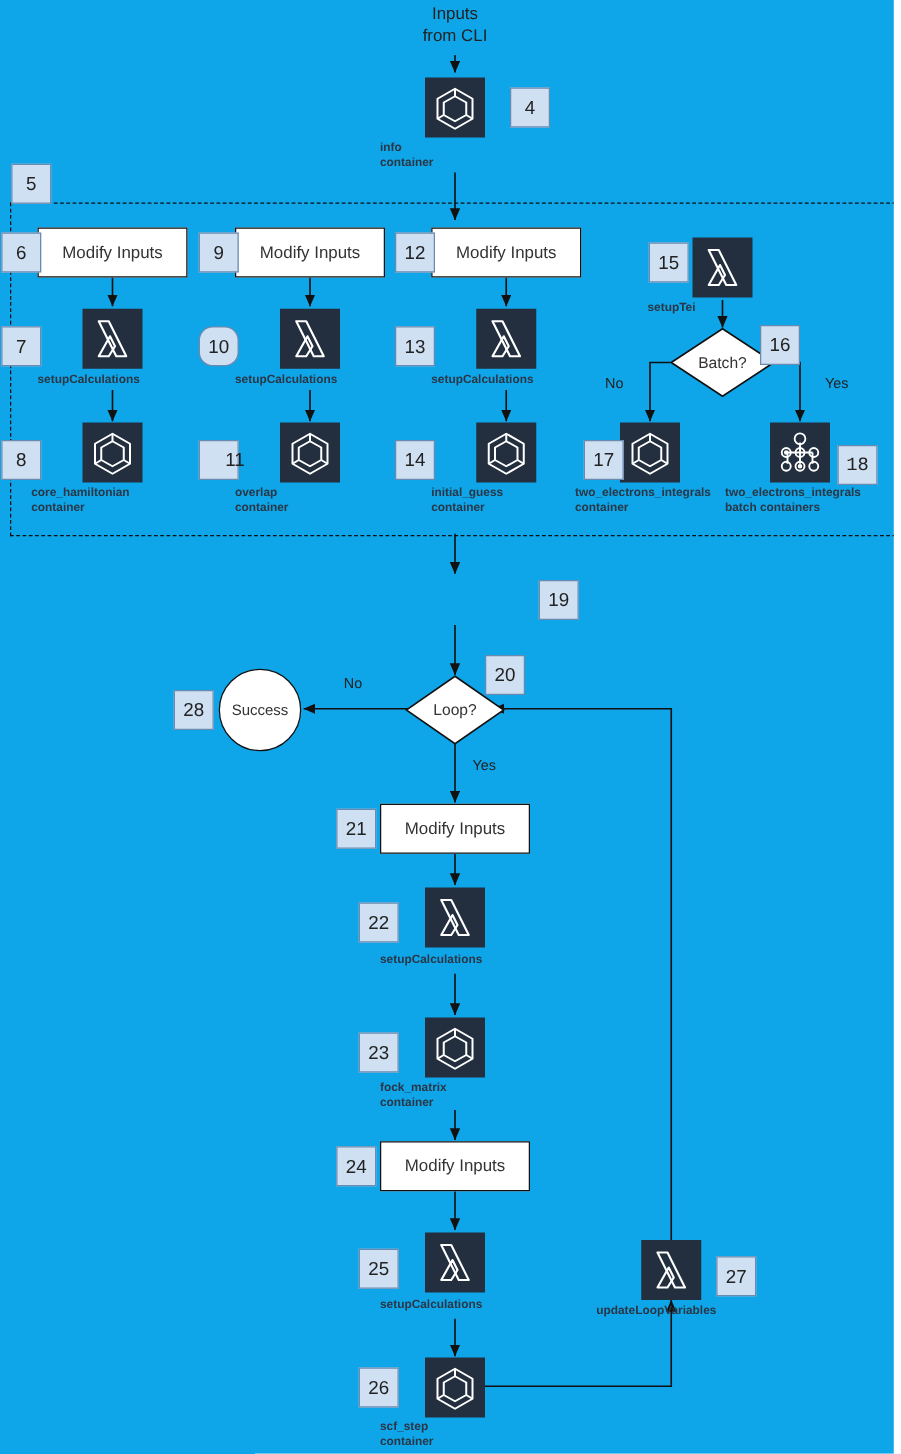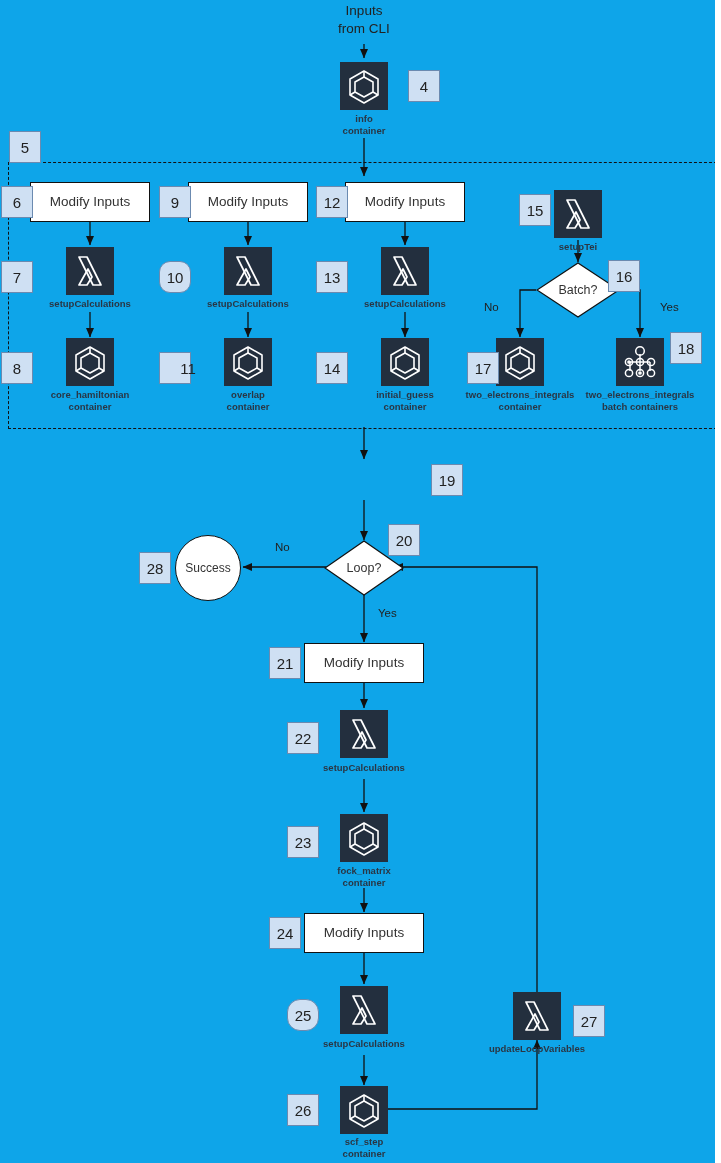--- a/index.html
+++ b/index.html
@@ -59,21 +59,20 @@
     background: #232f3e;
     z-index: 20;
   }
   .icon-tile svg { display: block; width: 48px; height: 48px; }
 
   .icon-label {
     position: absolute;
     font-size: 9.5px;
     font-weight: bold;
     color: #2a3644;
-    text-align: center;
     line-height: 1.25;
     white-space: pre-line;
     z-index: 21;
   }
 
   
   .diamond {
     position: absolute;
     z-index: 20;
   }
@@ -359,21 +358,21 @@
         <circle cx="13" cy="35" r="3.6" fill="none"></circle>
         <circle cx="24" cy="35" r="3.6" fill="none"></circle>
         <circle cx="35" cy="35" r="3.6" fill="none"></circle>
         <circle cx="13" cy="24" r="1.1" fill="#ffffff"></circle>
         <circle cx="24" cy="35" r="1.1" fill="#ffffff"></circle>
       </g>
     </svg>
   </div>
   <div class="icon-label" style="left:580px; top:389px; width:120px;">two_electrons_integrals
 batch containers</div>
-  <div class="badge" style="left:670px; top:332px;">18</div>
+  <div class="badge" style="left:670px; top:356px;font-family:Liberation Mono, monospace;">18</div>
 
   <div class="badge" style="left:431px; top:464px;">19</div>
 
   <div class="diamond" style="left:324px; top:540px; width:80px; height:56px;">
     <svg class="dshape" viewBox="0 0 80 56" xmlns="http://www.w3.org/2000/svg">
       <polygon points="40,1 79,28 40,55 1,28" fill="#ffffff" stroke="#111" stroke-width="1.3"></polygon>
     </svg>
     <div class="dlabel">Loop?</div>
   </div>
   <div class="badge" style="left:388px; top:524px;">20</div>
@@ -417,21 +416,21 @@
 
   <div class="icon-tile" style="left:340px; top:986px;">
     <svg viewBox="0 0 48 48" xmlns="http://www.w3.org/2000/svg">
       <g fill="none" stroke="#ffffff" stroke-width="1.7" stroke-linejoin="round">
         <path d="M13,10 L21,10 L35,38 L27,38 L13,10 Z"></path>
         <path d="M22,22 L26,30 L21,38 L13,38 L22,22 Z"></path>
       </g>
     </svg>
   </div>
   <div class="icon-label" style="left:304px; top:1038px; width:120px;">setupCalculations</div>
-  <div class="badge" style="left:287px; top:999px;border-radius:13px;">25</div>
+  <div class="badge" style="left:287px; top:999px;">25</div>
 
   <div class="icon-tile" style="left:340px; top:1086px;">
     <svg viewBox="0 0 48 48" xmlns="http://www.w3.org/2000/svg">
       <g fill="none" stroke="#ffffff" stroke-width="1.6" stroke-linejoin="round">
         <polygon points="24,9 38,17 38,33 24,41 10,33 10,17"></polygon>
         <polygon points="24,15 33,20 33,30 24,35 15,30 15,20"></polygon>
         <line x1="24" y1="9" x2="24" y2="15"></line>
         <path d="M33,30 L38,33"></path>
         <path d="M15,30 L10,33"></path>
       </g>

